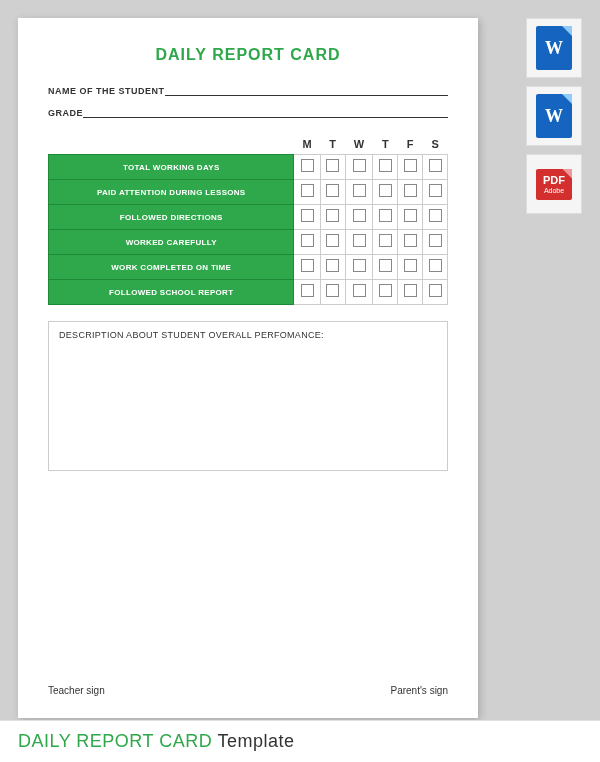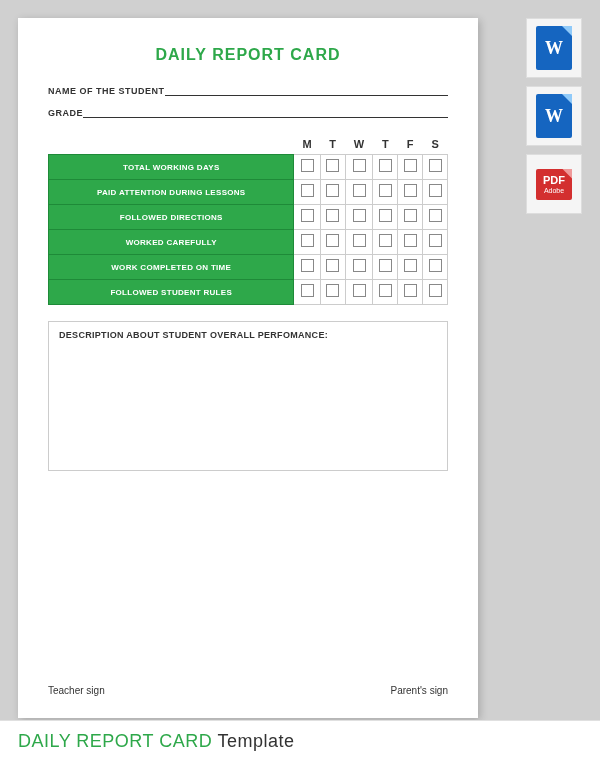--- a/index.html
+++ b/index.html
@@ -98,21 +98,21 @@
     
     .description-section {
       margin-top: 16px;
       border: 1px solid #ccc;
       padding: 8px 10px;
       height: 150px;
     }
 
     .description-label {
       font-size: 9px;
-      font-weight: bold;
+      font-weight: normal;
       color: #333;
       letter-spacing: 0.3px;
     }
 
     
     .signature-row {
       display: flex;
       justify-content: space-between;
       margin-top: auto;
       padding-top: 16px;
@@ -318,21 +318,21 @@
         <tr>
           <td>WORK COMPLETED ON TIME</td>
           <td><span class="cb"></span></td>
           <td><span class="cb"></span></td>
           <td><span class="cb"></span></td>
           <td><span class="cb"></span></td>
           <td><span class="cb"></span></td>
           <td><span class="cb"></span></td>
         </tr>
         <tr>
-          <td>FOLLOWED STUDENT RULES</td>
+          <td>FOLLOWED SCHOOL REPORT</td>
           <td><span class="cb"></span></td>
           <td><span class="cb"></span></td>
           <td><span class="cb"></span></td>
           <td><span class="cb"></span></td>
           <td><span class="cb"></span></td>
           <td><span class="cb"></span></td>
         </tr>
       </tbody>
     </table>
   </div>

